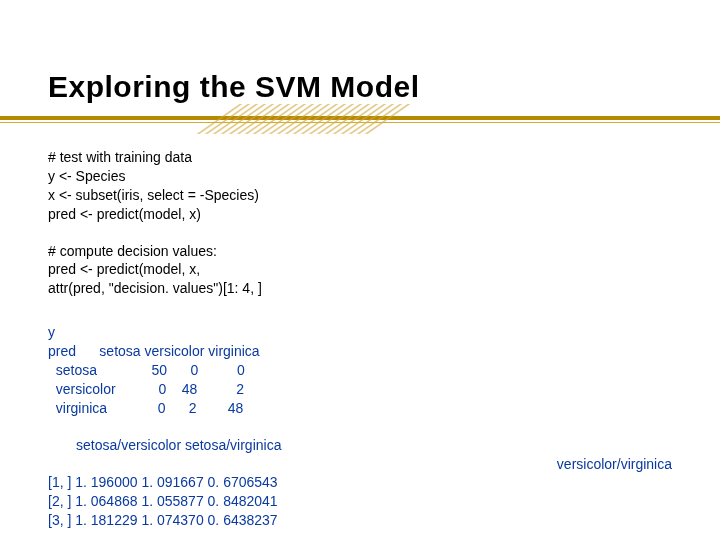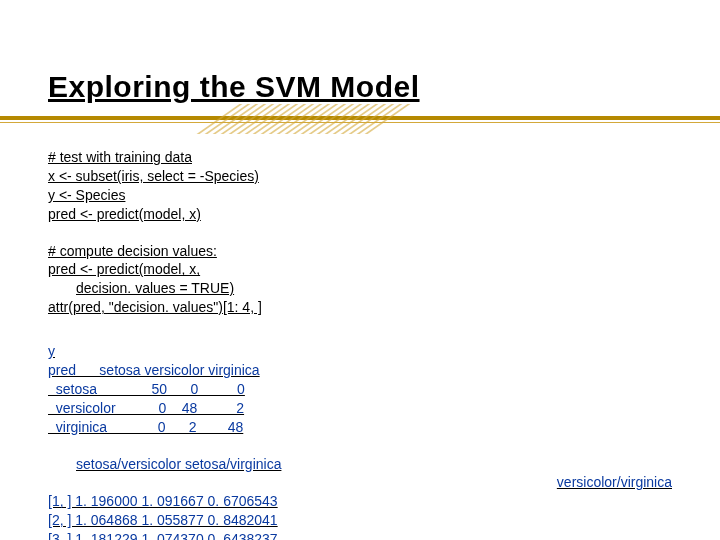--- a/index.html
+++ b/index.html
@@ -1,17 +1,17 @@
 <!DOCTYPE html>
 <html><head>
 <meta charset="utf-8">
 <style>
   * { margin: 0; padding: 0; box-sizing: border-box; }
   html, body { width: 720px; height: 540px; background: #fff; font-family: Verdana, Geneva, sans-serif; color: #000; }
-  .slide { width: 720px; height: 384px; position: relative; padding: 70px 48px 0 48px; text-decoration: underline; }
+  .slide { width: 720px; height: 384px; position: relative; padding: 70px 48px 0 48px; }
   .title {
     font-family: Arial, Helvetica, sans-serif;
     font-weight: 900;
     font-size: 30px;
     letter-spacing: 0.5px;
     margin-bottom: 6px;
   }
   .rule {
     position: relative;
     height: 24px;
@@ -94,28 +94,27 @@
         <span style="left:160px"></span>
       <span style="left:168px"></span>
     </div>
   </div>
 
   <div class="content">
 
     <div class="col-left">
       <div class="para">
         <div># test with training data</div>
+        <div>y &lt;- Species</div>
         <div>x &lt;- subset(iris, select = -Species)</div>
-        <div>y &lt;- Species</div>
         <div>pred &lt;- predict(model, x)</div>
       </div>
       <div class="para">
         <div># compute decision values:</div>
         <div>pred &lt;- predict(model, x,</div>
-        <div class="indent">decision. values = TRUE)</div>
         <div>attr(pred, "decision. values")[1: 4, ]</div>
       </div>
     </div>
 
     <div class="col-right">
       <div class="block tbl">y
 pred      setosa versicolor virginica
   setosa              50      0          0
   versicolor           0    48          2
   virginica             0      2        48</div>

